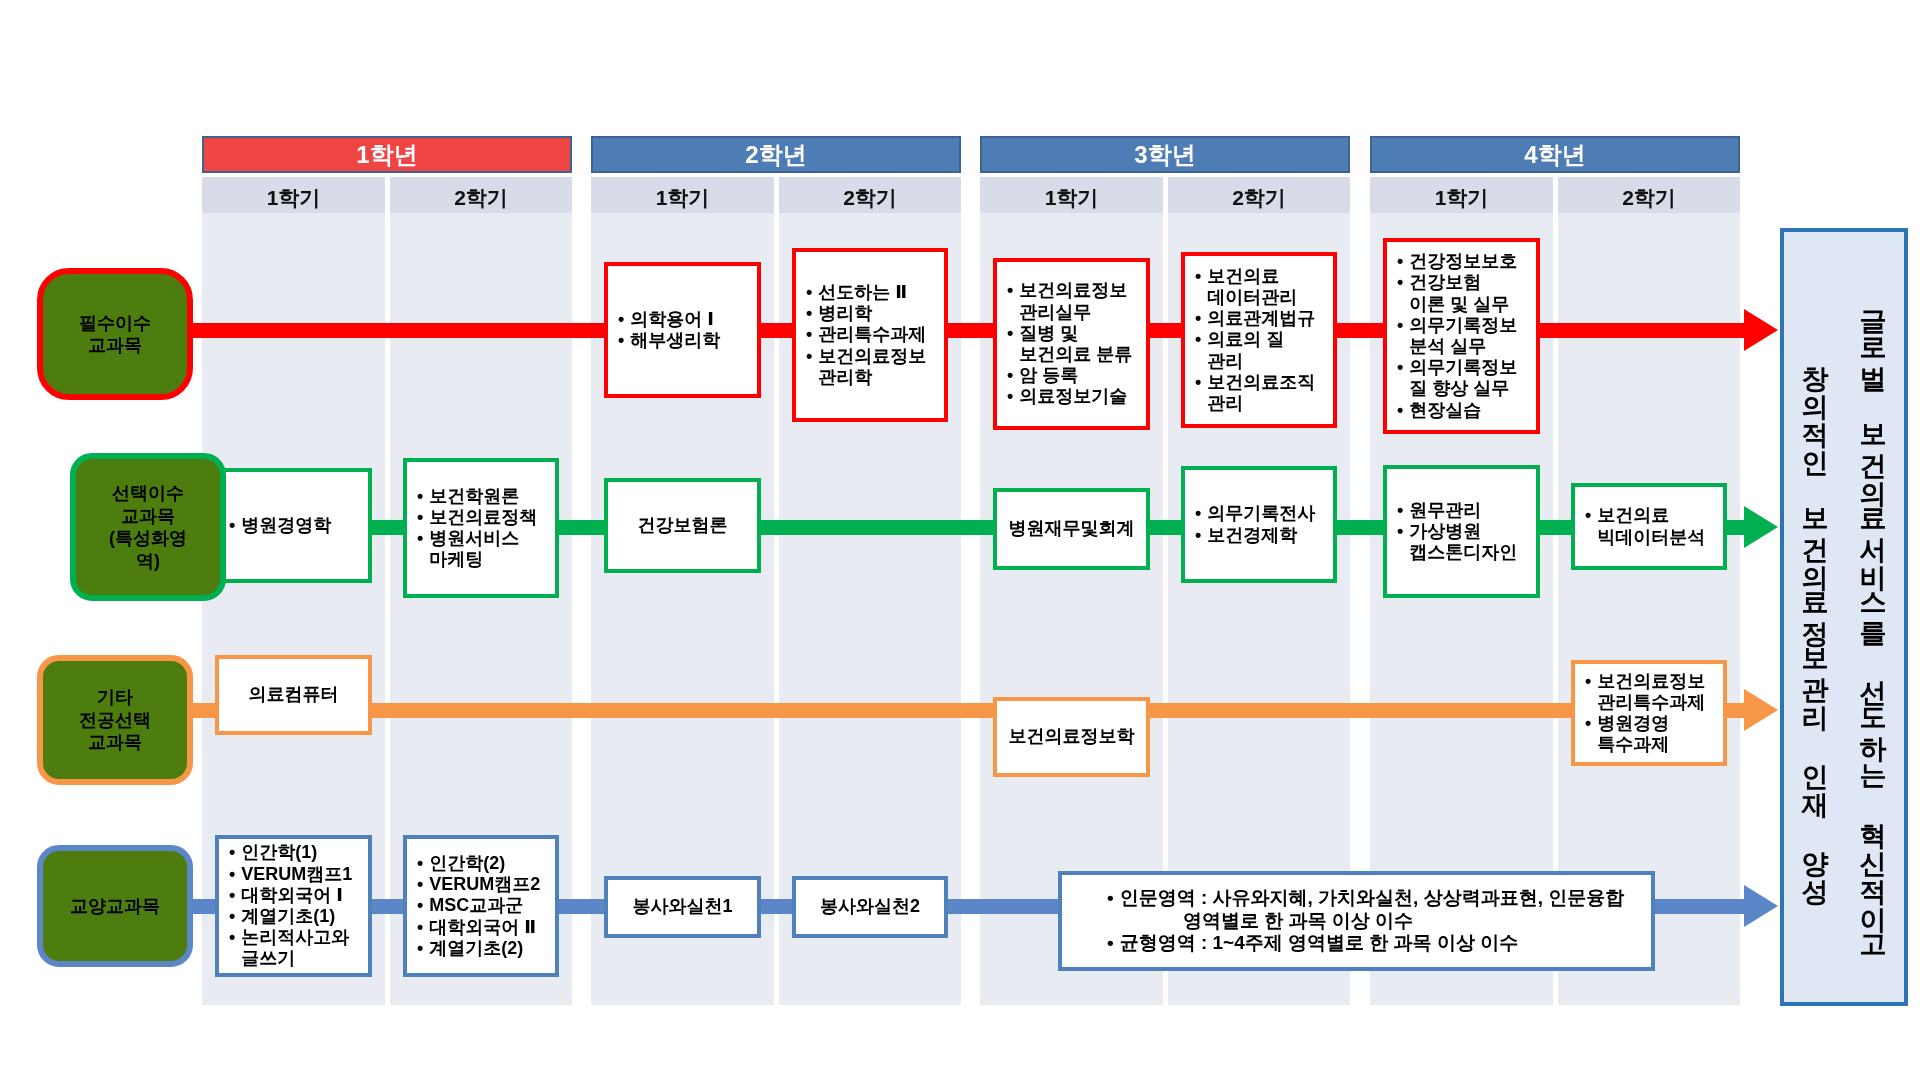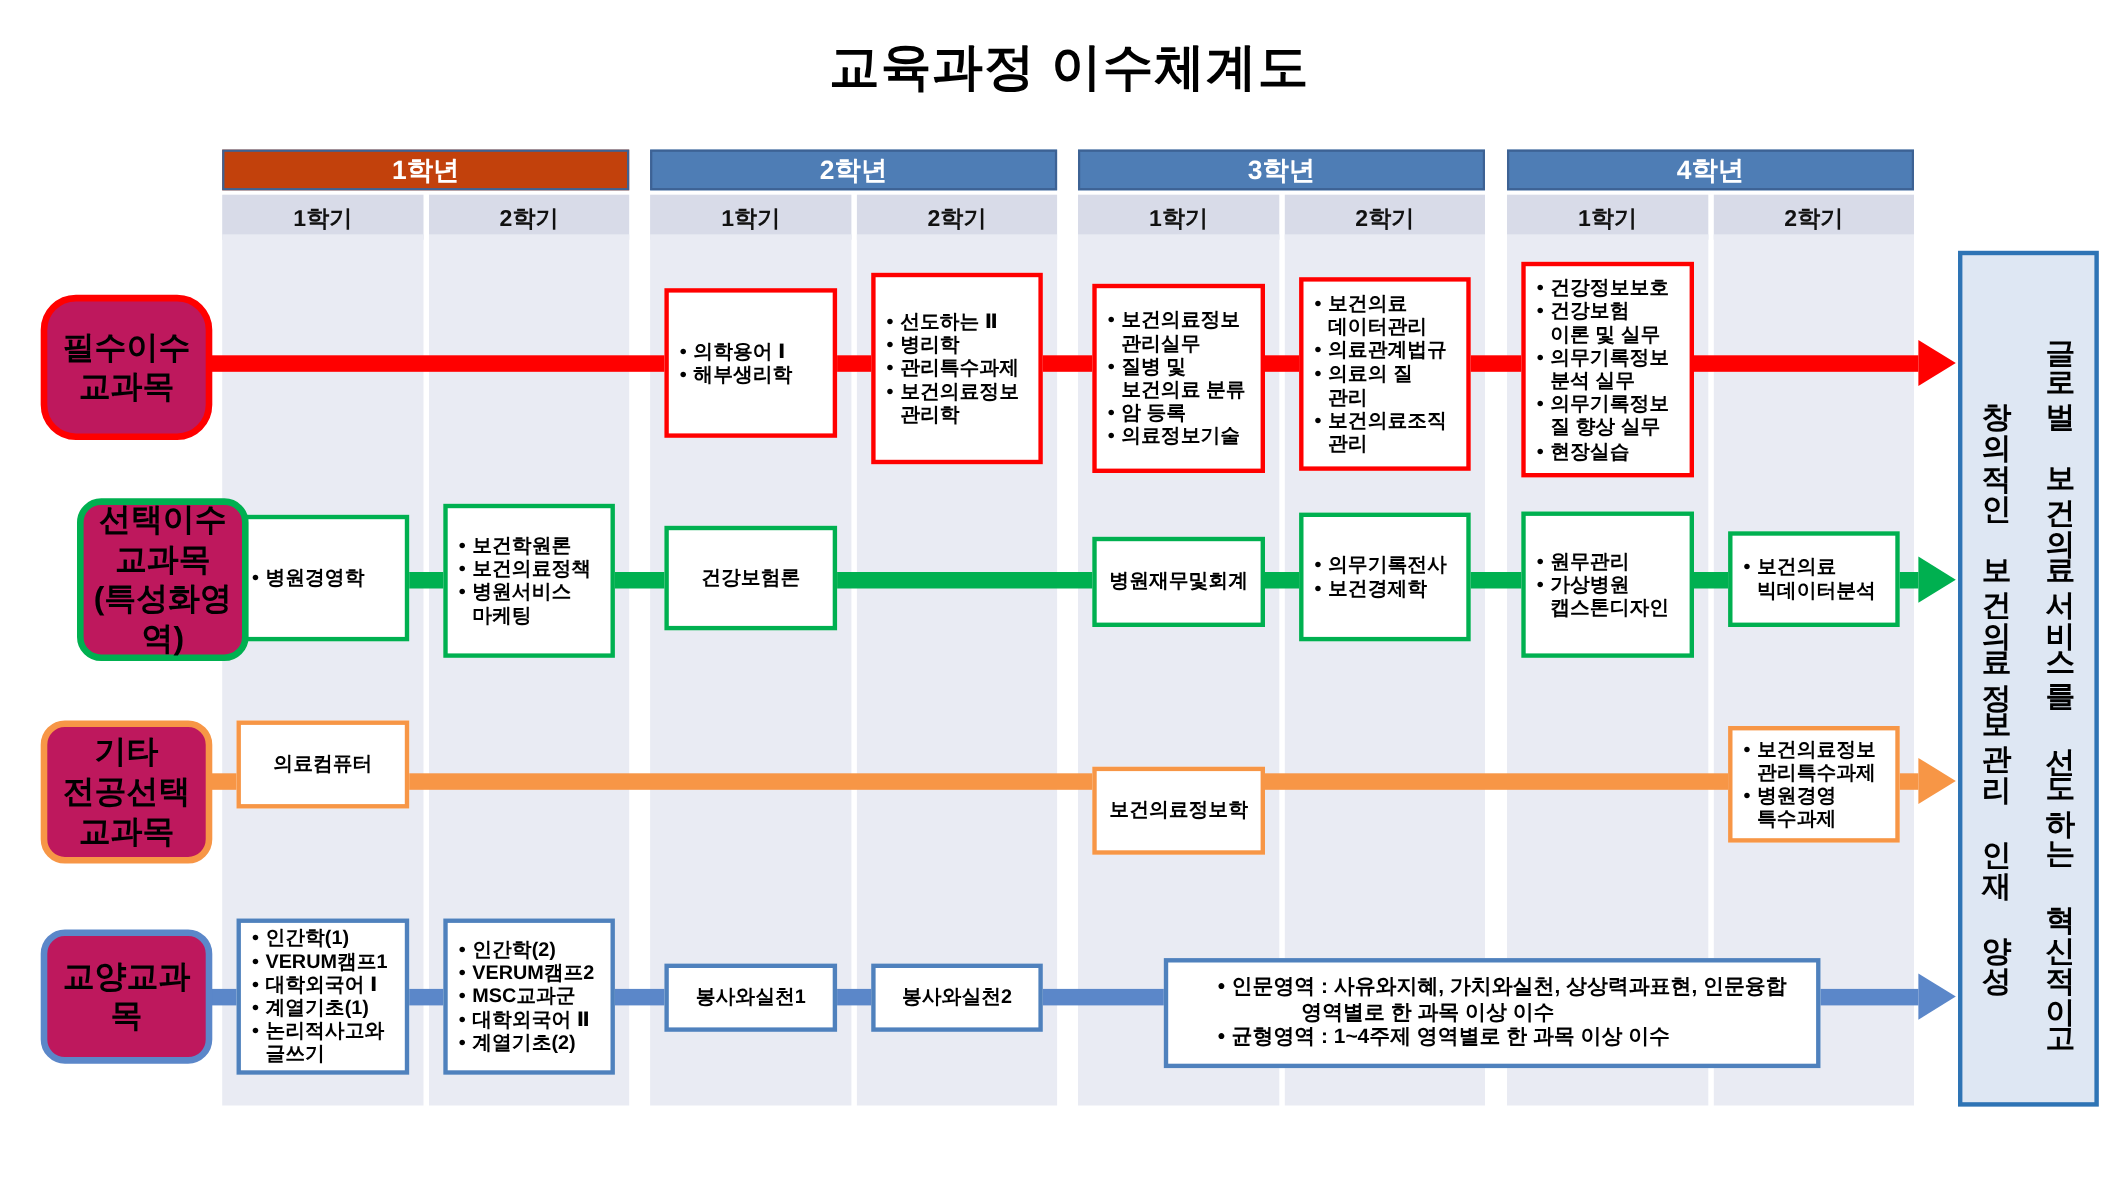--- a/index.html
+++ b/index.html
@@ -3,38 +3,37 @@
 <meta charset="utf-8">
 <style>
   html,body{margin:0;padding:0;background:#ffffff;}
   body{font-family:"Liberation Sans","DejaVu Sans",sans-serif;}
   #stage{position:relative;width:1920px;height:1080px;background:#ffffff;overflow:hidden;}
   .abs{position:absolute;box-sizing:border-box;}
   #title{top:30px;left:972px;transform:translateX(-50%);font-size:46px;font-weight:900;color:#000;letter-spacing:1px;white-space:nowrap;}
   .year-bar{height:37px;color:#fff;font-size:24px;font-weight:bold;display:flex;align-items:center;justify-content:center;border:2px solid #3d6294;}
   .sem-cell{height:41px;font-size:21px;font-weight:bold;color:#111;display:flex;align-items:center;justify-content:center;}
   .body-col{top:213px;height:792px;}
-  .row-label{left:37px;width:156px;background:#be185d;display:flex;align-items:center;justify-content:center;text-align:center;font-size:29px;font-weight:bold;color:#000;white-space:pre-line;line-height:1.25;z-index:3;}
+  .row-label{left:37px;width:156px;background:#4d7c0f;display:flex;align-items:center;justify-content:center;text-align:center;font-size:18px;font-weight:bold;color:#000;white-space:pre-line;line-height:1.25;z-index:3;}
   .flow-line{left:190px;width:1554px;height:15px;z-index:1;}
   .flow-arrow{width:0;height:0;border-top:21px solid transparent;border-bottom:21px solid transparent;z-index:1;}
   .course-box{background:#fff;z-index:2;display:flex;flex-direction:column;justify-content:center;padding:5px 10px;font-size:18px;font-weight:bold;color:#000;line-height:1.18;}
   .course-box.center{align-items:center;text-align:center;}
   .item{display:flex;gap:6px;text-align:left;}
   .item .b{flex:0 0 auto;}
   .item .t{white-space:pre-line;}
   #banner{display:flex;align-items:center;justify-content:center;z-index:2;}
   #banner-text{writing-mode:vertical-rl;text-orientation:upright;white-space:pre-line;text-align:center;font-size:27px;font-weight:bold;color:#000;line-height:58px;letter-spacing:1px;height:100%;}
 </style>
 </head>
 <body>
 
 <div id="stage">
-  <div id="title" class="abs">교육과정 이수체계도</div>
   <div id="grid">
-      <div class="abs year-bar" style="left: 202px; top: 136px; width: 370px; background: #c2410c;">1학년</div>
+      <div class="abs year-bar" style="left: 202px; top: 136px; width: 370px; background: #ef4444;">1학년</div>
       <div class="abs sem-cell" style="left: 202px; top: 177px; width: 183px; background: rgb(216, 219, 232);">1학기</div>
       <div class="abs body-col" style="left: 202px; width: 183px; background: rgb(233, 235, 243);"></div>
       <div class="abs sem-cell" style="left: 390px; top: 177px; width: 182px; background: rgb(216, 219, 232);">2학기</div>
       <div class="abs body-col" style="left: 390px; width: 182px; background: rgb(233, 235, 243);"></div>
       <div class="abs year-bar" style="left: 591px; top: 136px; width: 370px; background: rgb(78, 125, 181);">2학년</div>
       <div class="abs sem-cell" style="left: 591px; top: 177px; width: 183px; background: rgb(216, 219, 232);">1학기</div>
       <div class="abs body-col" style="left: 591px; width: 183px; background: rgb(233, 235, 243);"></div>
       <div class="abs sem-cell" style="left: 779px; top: 177px; width: 182px; background: rgb(216, 219, 232);">2학기</div>
       <div class="abs body-col" style="left: 779px; width: 182px; background: rgb(233, 235, 243);"></div>
       <div class="abs year-bar" style="left: 980px; top: 136px; width: 370px; background: rgb(78, 125, 181);">3학년</div>

